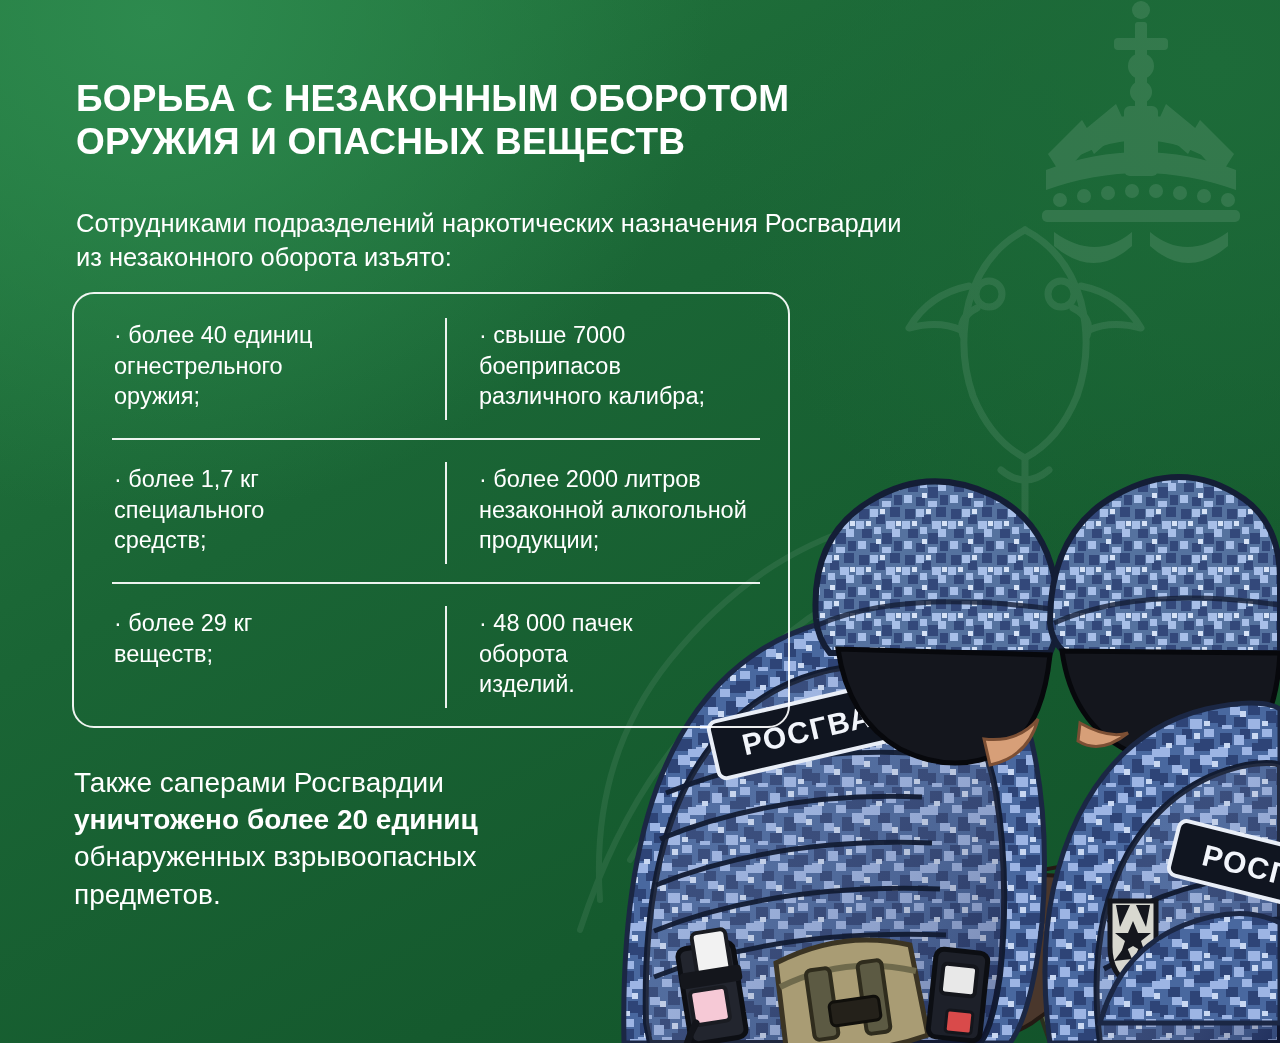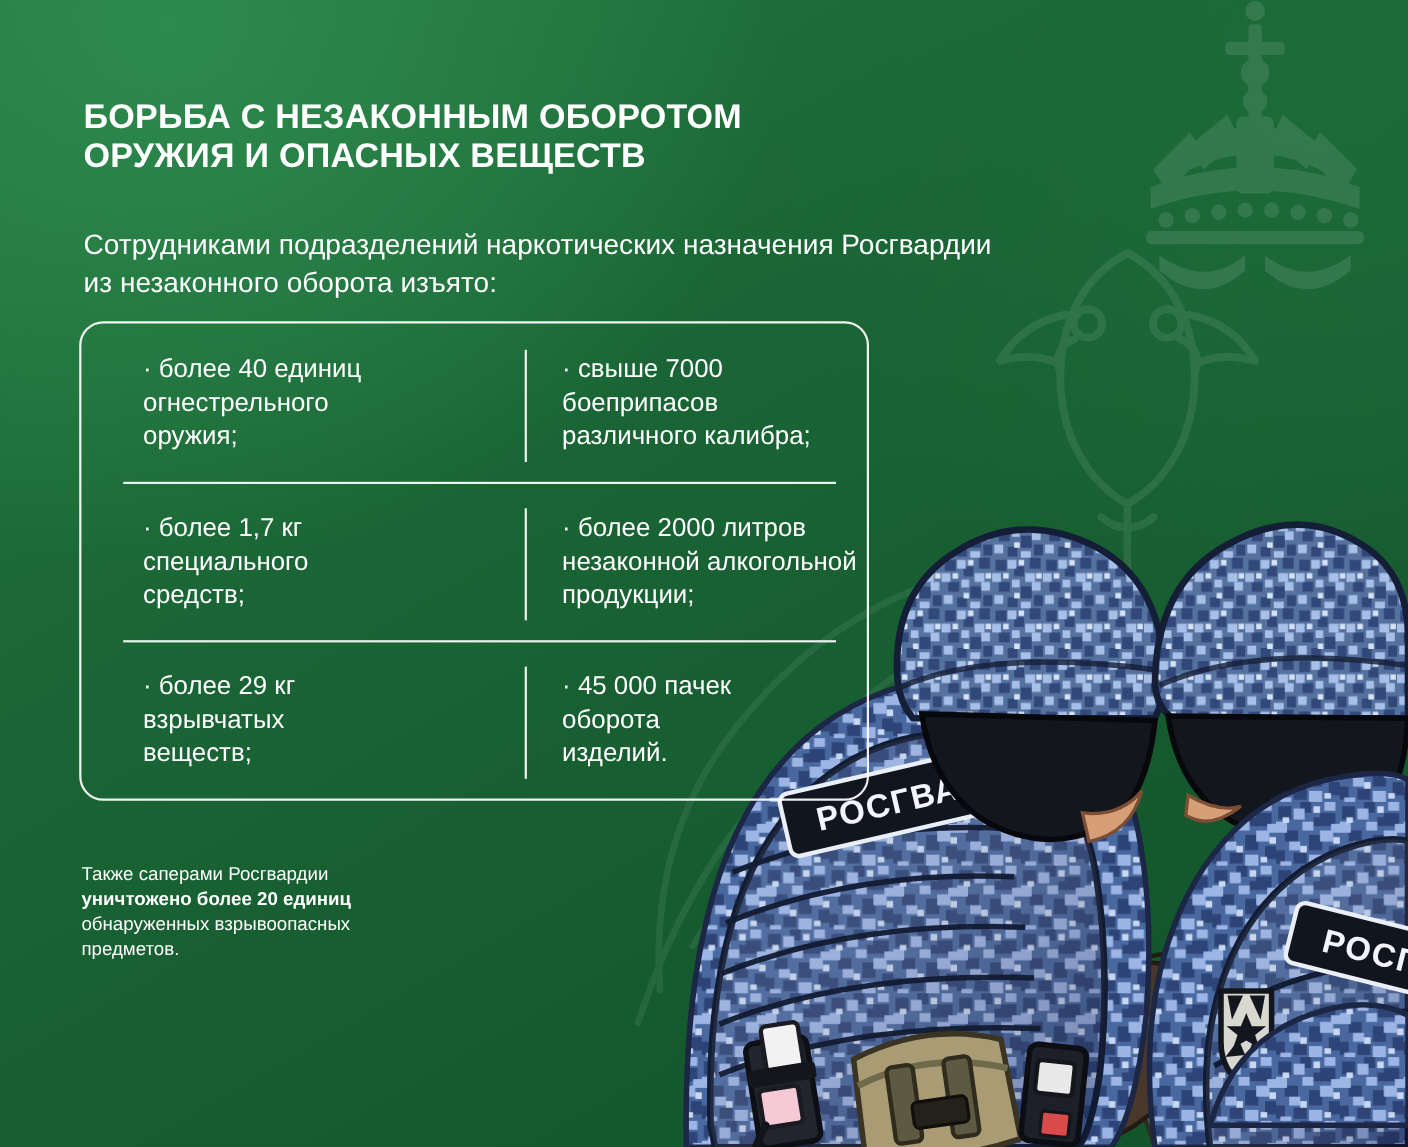--- a/index.html
+++ b/index.html
@@ -30,24 +30,24 @@
   .illus{
     position:absolute; right:0; bottom:0;
     width:700px; height:720px;
     pointer-events:none;
   }
 
   
   .content{ position:relative; z-index:5; }
 
   .title{
-    position:absolute; left:76px; top:88px;
+    position:absolute; left:76px; top:78px;
     width:1000px;
     color:#ffffff;
-    font-size:31px;
+    font-size:37px;
     line-height:1.16;
     font-weight:bold;
     letter-spacing:.2px;
     text-transform:uppercase;
   }
   .title .line{ display:block; white-space:nowrap; }
 
   .lede{
     position:absolute; left:76px; top:207px;
     width:1080px;
@@ -81,36 +81,35 @@
     height:2px; background:rgba(255,255,255,.92);
   }
   .cell{
     position:relative;
     flex:0 0 50%;
     padding:26px 18px 10px 40px;
     color:#ffffff;
     font-size:23.5px;
     line-height:1.30;
     font-weight:400;
-    margin-left:16px;
   }
   .cell.right{ padding-left:48px; }
   .cell.right::before{
     content:"";
     position:absolute; left:14px; top:24px; bottom:18px;
     width:2px; background:rgba(255,255,255,.92);
   }
   .cell .txt{ display:block; }
 
   
   .footer{
-    position:absolute; left:74px; top:784px;
+    position:absolute; left:74px; top:764px;
     width:540px;
     color:#ffffff;
-    font-size:17px;
+    font-size:28px;
     line-height:1.33;
     font-weight:400;
   }
   .footer .line{ display:block; }
   .footer .line.bold{ font-weight:bold; }
 </style>
 </head>
 <body>
 
 <div class="poster">
@@ -427,25 +426,24 @@
           <div class="cell right">
             <span class="txt">· более 2000 литров</span>
             <span class="txt">незаконной алкогольной</span>
             <span class="txt">продукции;</span>
           </div>
         </div>
 
         <div class="row">
           <div class="cell left">
             <span class="txt">· более 29 кг</span>
-            <span class="txt">взрывчатых</span>
             <span class="txt">веществ;</span>
           </div>
           <div class="cell right">
-            <span class="txt">· 45 000 пачек</span>
+            <span class="txt">· 48 000 пачек</span>
             <span class="txt">оборота</span>
             <span class="txt">изделий.</span>
           </div>
         </div>
 
       </div>
     </section>
 
     <p class="footer">
       <span class="line">Также саперами Росгвардии</span>

